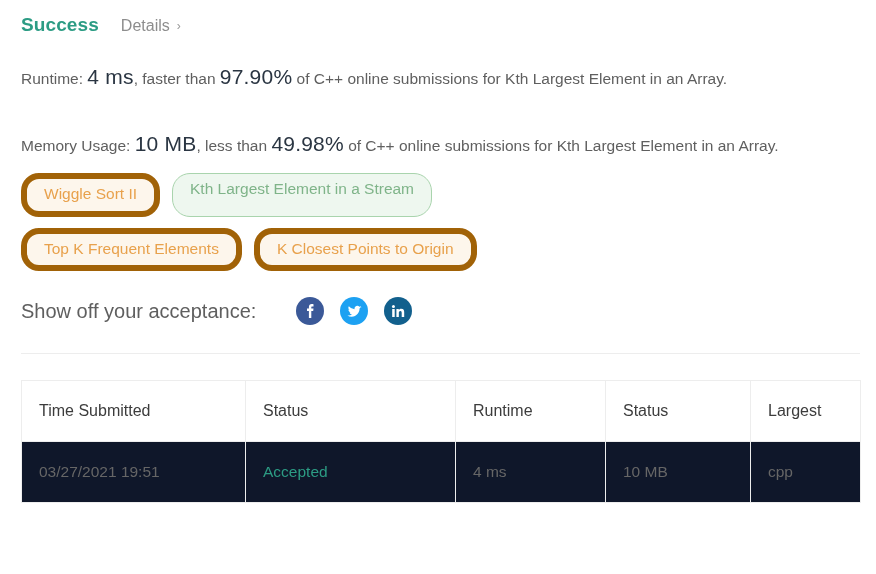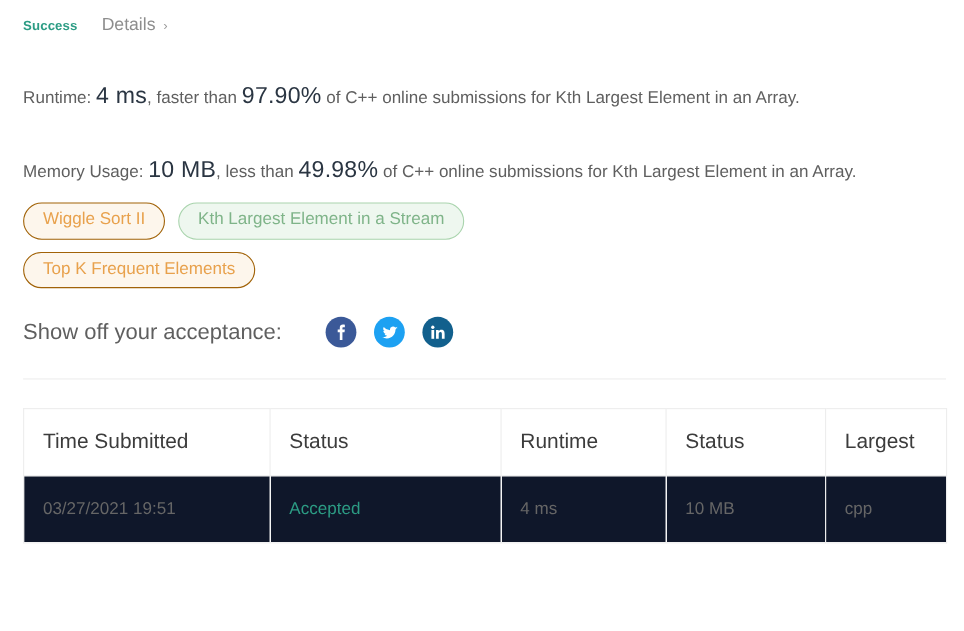--- a/index.html
+++ b/index.html
@@ -25,21 +25,21 @@
   }
 
   
   .status-row {
     display: flex;
     align-items: baseline;
     gap: 22px;
     padding-top: 14px;
   }
   .status-title {
-    font-size: 12px;
+    font-size: 19px;
     font-weight: bold;
     color: #2c9c84;
     letter-spacing: 0.1px;
     cursor: default;
   }
   .details-link {
     font-size: 16px;
     color: #8d8d8d;
     display: inline-flex;
     align-items: center;
@@ -54,21 +54,21 @@
     top: 0px;
   }
 
   
   .stat-line {
     font-size: 15.5px;
     line-height: 1.38;
     color: #5f5f5f;
     margin-top: 0;
   }
-  .stat-runtime { margin-top: 42px; }
+  .stat-runtime { margin-top: 27px; }
   .stat-memory  { margin-top: 38px; max-width: 810px; }
   .big {
     font-size: 21px;
     color: #2a3542;
     letter-spacing: 0.2px;
   }
 
   
   .next-label {
     font-size: 15.5px;
@@ -85,21 +85,21 @@
   .tag {
     border-radius: 18px;
     padding: 6px 17px 7px 17px;
     font-size: 15.5px;
     line-height: 1.2;
     cursor: pointer;
     white-space: nowrap;
     box-sizing: border-box;
   }
   .tag-orange {
-    border: 1px solid #a16207;
+    border: 6px solid #a16207;
     background: #fdf6ec;
     color: #e8a14c;
   }
   .tag-green {
     border: 1px solid #a9d4ad;
     background: #eef7ef;
     color: #7fb489;
   }
 
   
@@ -153,21 +153,21 @@
     padding: 0 17px;
     height: 60px;
     vertical-align: middle;
     overflow: hidden;
     text-overflow: ellipsis;
     white-space: nowrap;
   }
   .subs-table thead th {
     background: #ffffff;
     color: #3c3c3c;
-    font-size: 19px;
+    font-size: 16px;
   }
   .subs-table tbody td {
     background: #0f172a;
     color: #666666;
   }
   .link-accepted {
     color: #2c9c84;
     cursor: pointer;
   }
   .col-time  { width: 224px; }
@@ -200,20 +200,21 @@
     <span>Memory Usage:</span>
     <span class="big">10 MB</span><span>, less than</span>
     <span class="big">49.98%</span>
     <span>of C++ online submissions for Kth Largest Element in an Array.</span>
   </div>
 
   <div class="tags">
     <a class="tag tag-orange">Wiggle Sort II</a>
     <a class="tag tag-green">Kth Largest Element in a Stream</a>
     <a class="tag tag-orange">Top K Frequent Elements</a>
+    <a class="tag tag-orange">K Closest Points to Origin</a>
   </div>
 
   <div class="share-row">
     <span class="share-label">Show off your acceptance:</span>
 
     <span class="social soc-fb">
       <span>
         <svg width="16" height="16" viewBox="0 0 16 16" aria-hidden="true">
           <path fill="#ffffff" d="M10.2 3.4h1.3V1.2C11.2 1.1 10.5 1 9.7 1 8 1 6.9 2 6.9 3.9v1.7H5v2.5h1.9V15h2.4V8.1h1.9l.3-2.5H9.3V4.2c0-.5.2-.8.9-.8z"></path>
         </svg>

